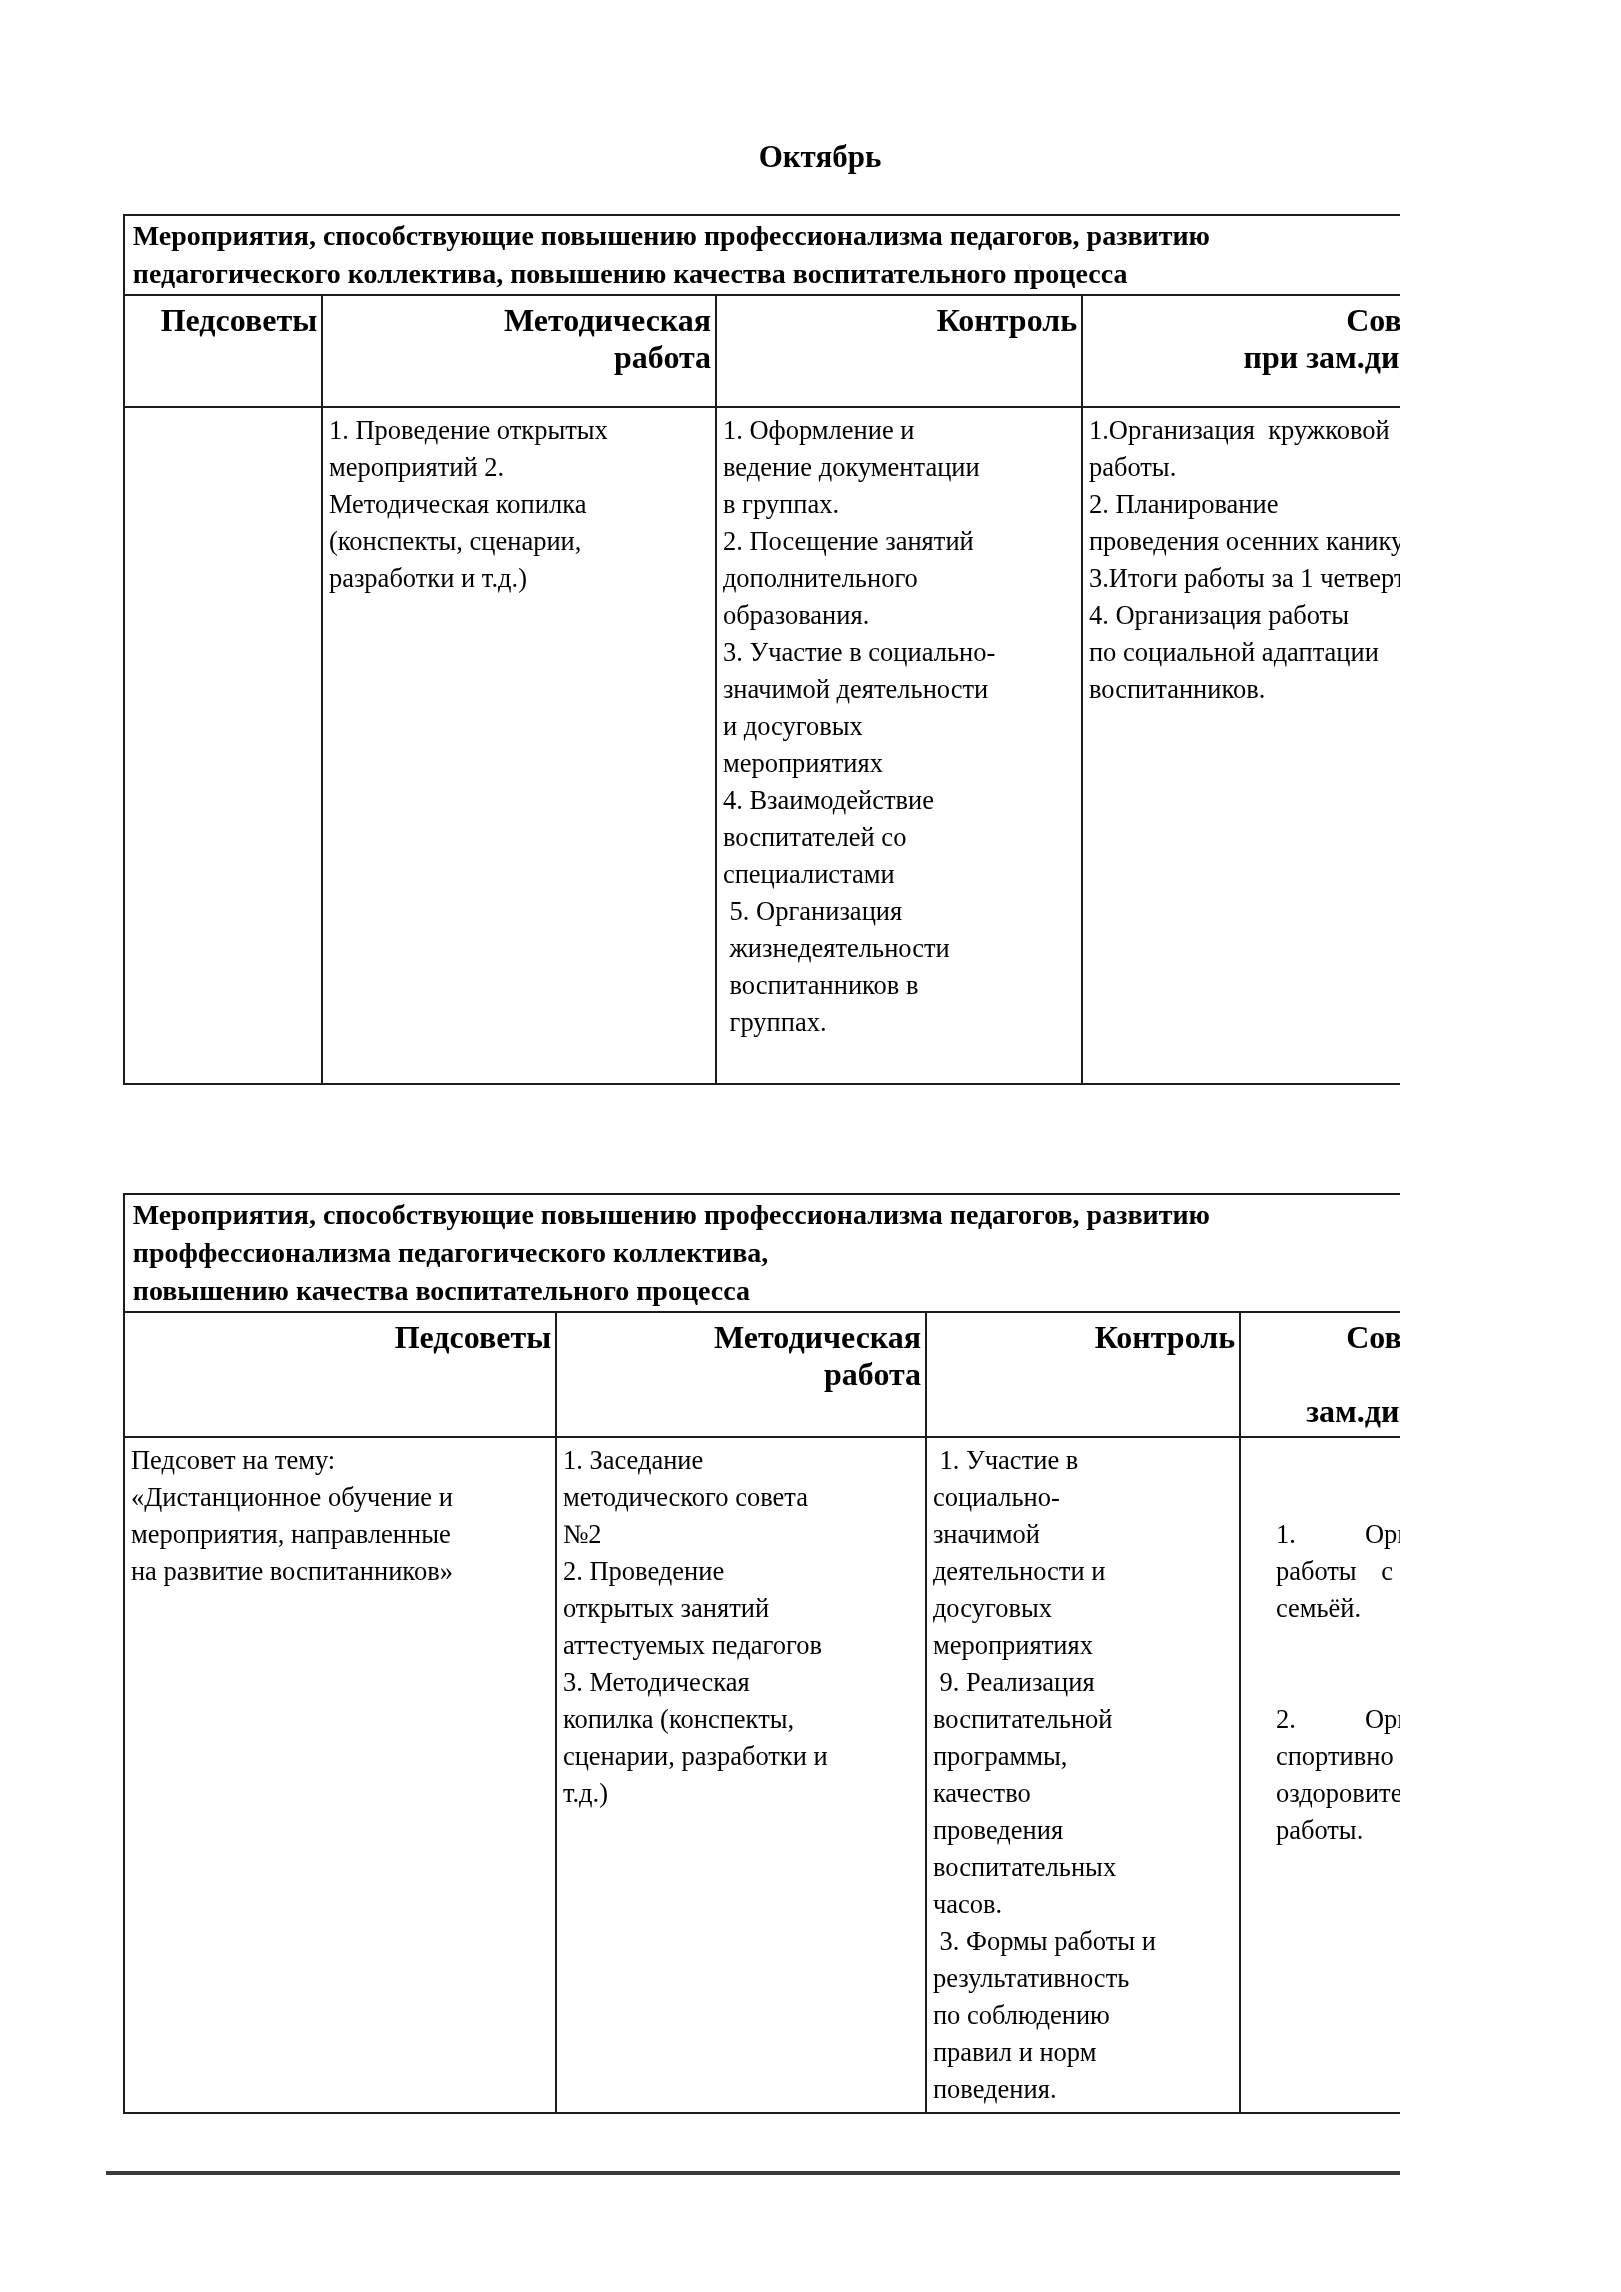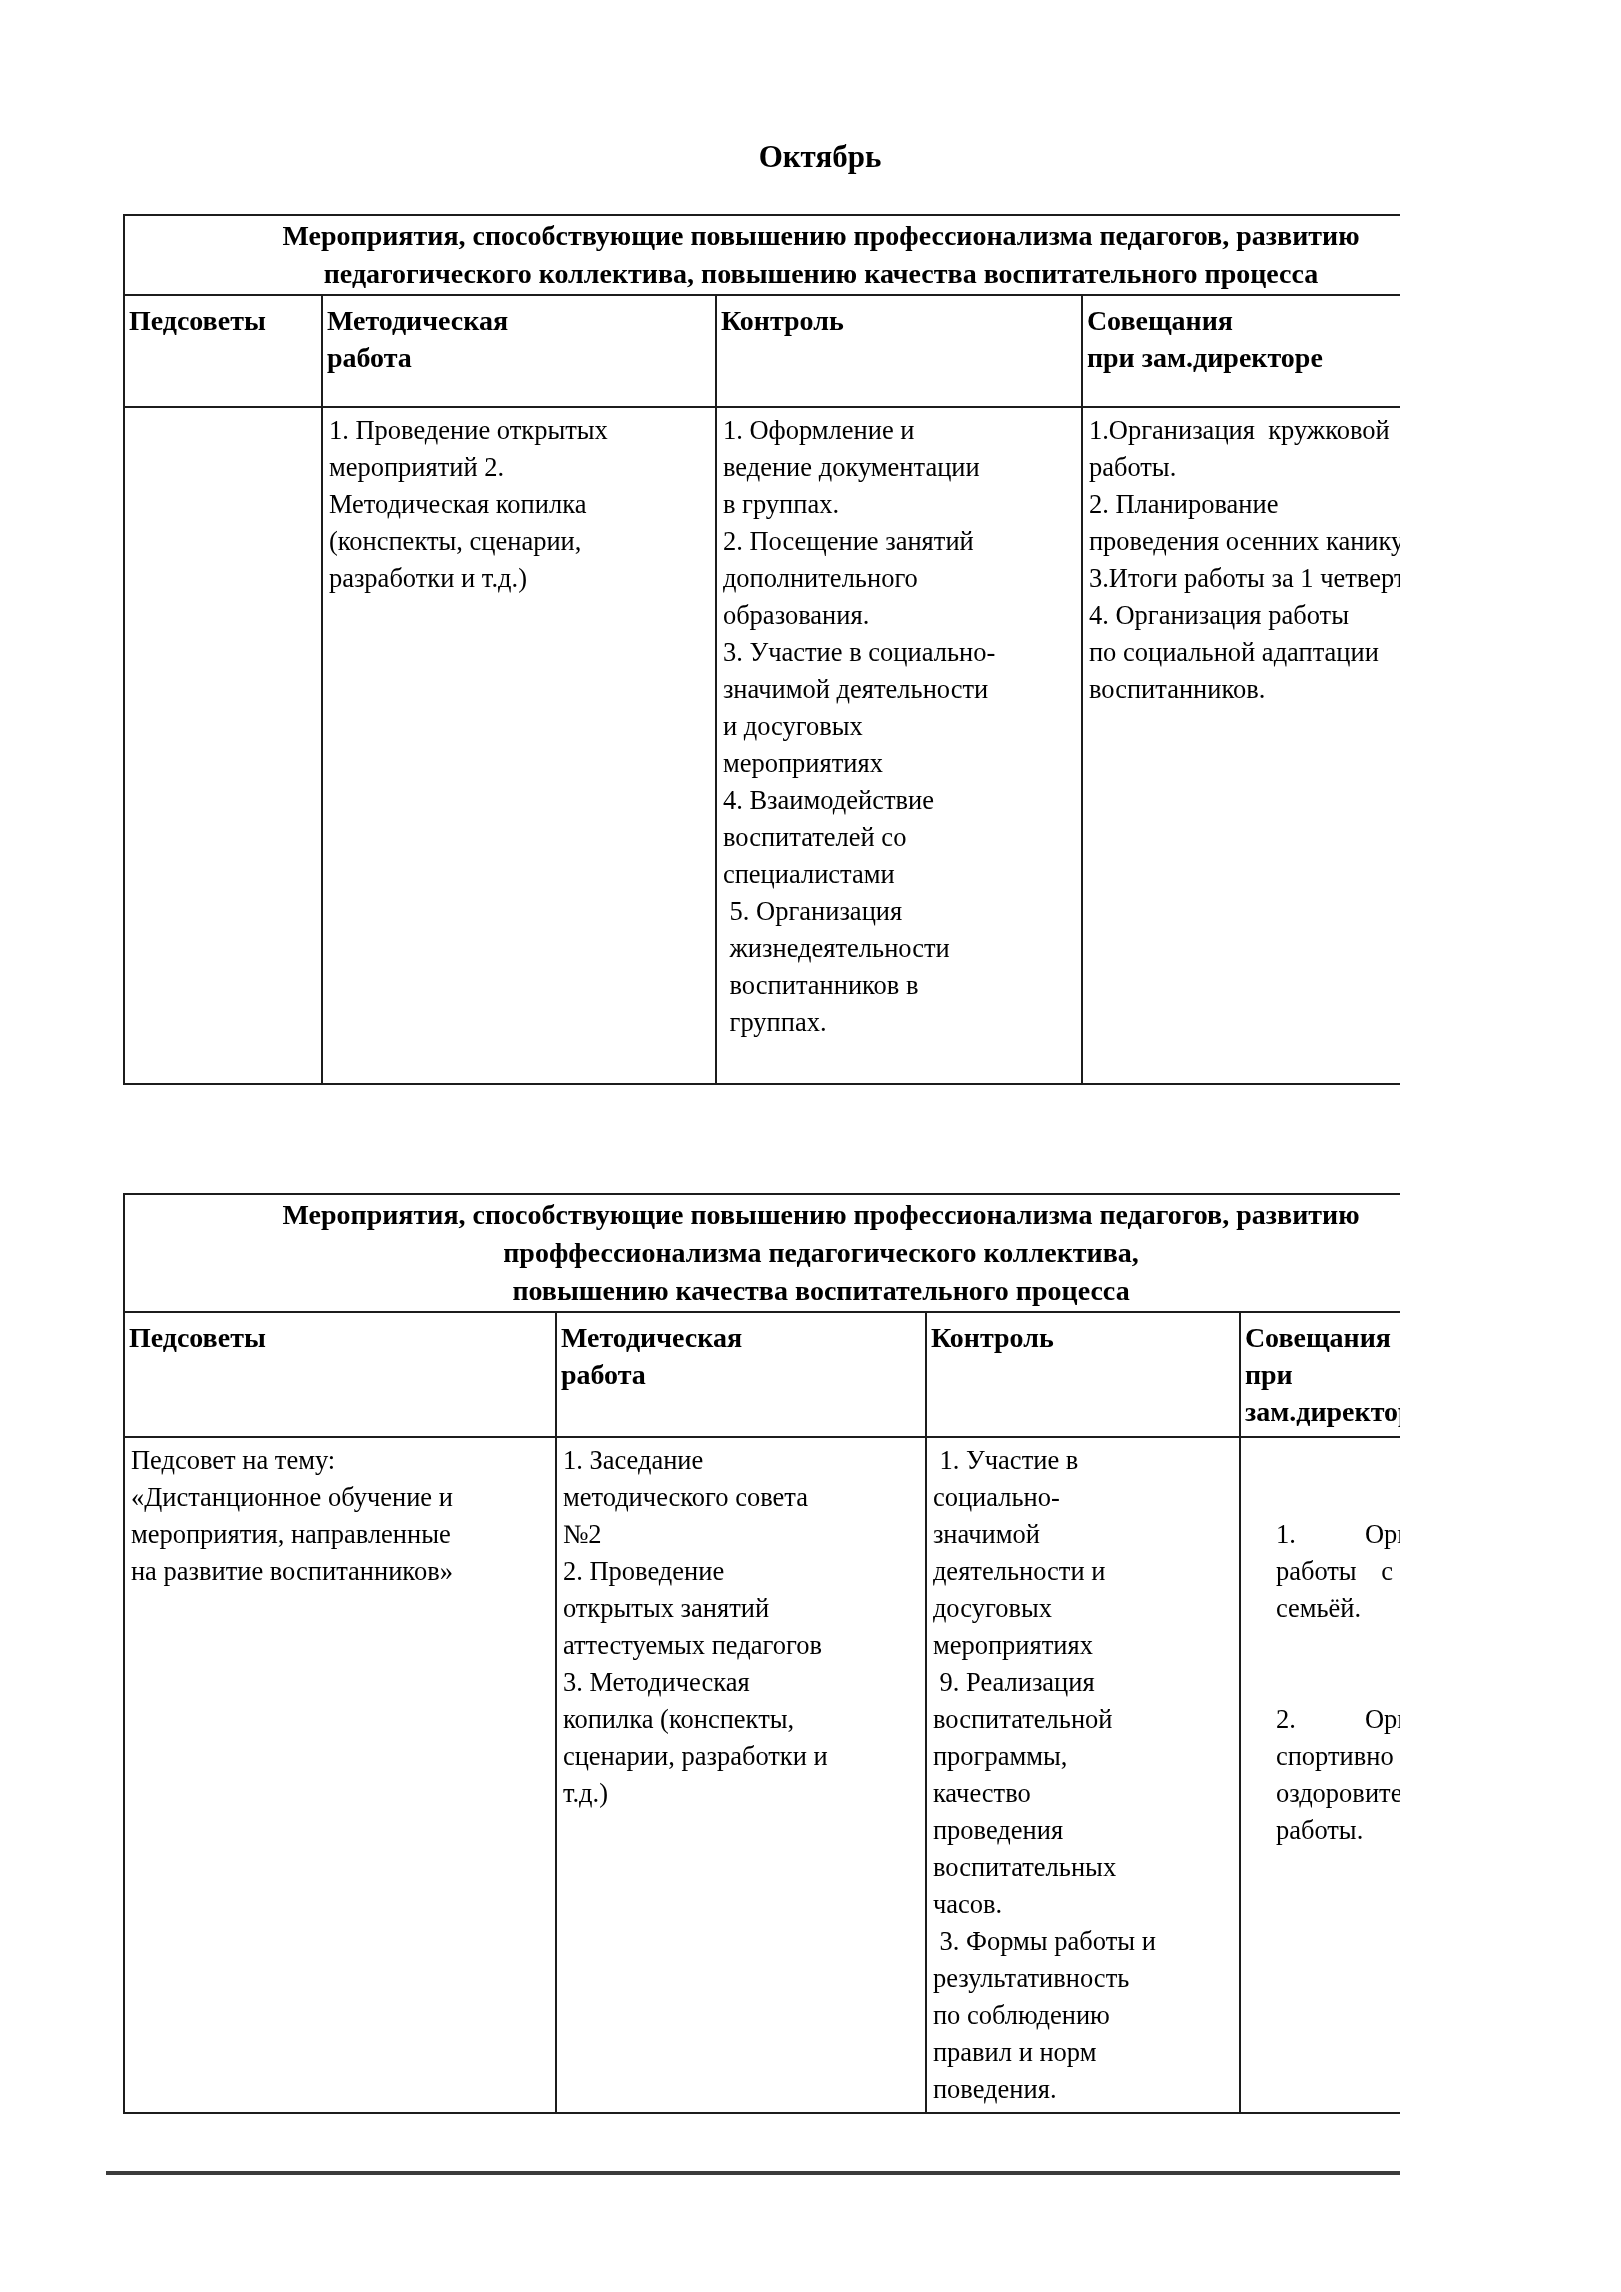--- a/index.html
+++ b/index.html
@@ -29,28 +29,28 @@
     border:2px solid #1c1c1c;
     vertical-align:top;
     padding:3.9px 5.9px;
     font-size:26.5px;line-height:37px;
     white-space:pre-wrap;
     overflow:hidden;
     text-align:left;
     font-weight:normal;
   }
   tr.caption-row td{
-    text-align:center;font-weight:bold;
+    font-weight:bold;
     font-size:28px;line-height:38px;
     border-bottom:2.9px solid #1c1c1c;
     padding:1px 7.8px;
   }
   tr.header-row th{
-    text-align:left;font-weight:bold;
-    font-size:28px;line-height:37px;
+    text-align:right;font-weight:bold;
+    font-size:32px;line-height:37px;
     padding:5.9px 3.9px;
   }
   #table-october tr.caption-row td{height:69px;}
   #table-october tr.header-row th{height:98px;}
   #table-october tr.body-row td{height:667px;}
   #table-november tr.caption-row td{height:106px;}
   #table-november tr.header-row th{height:102px;}
   #table-november tr.body-row td{height:659px;}
   
   #table-october col.c1{width:198px;}

